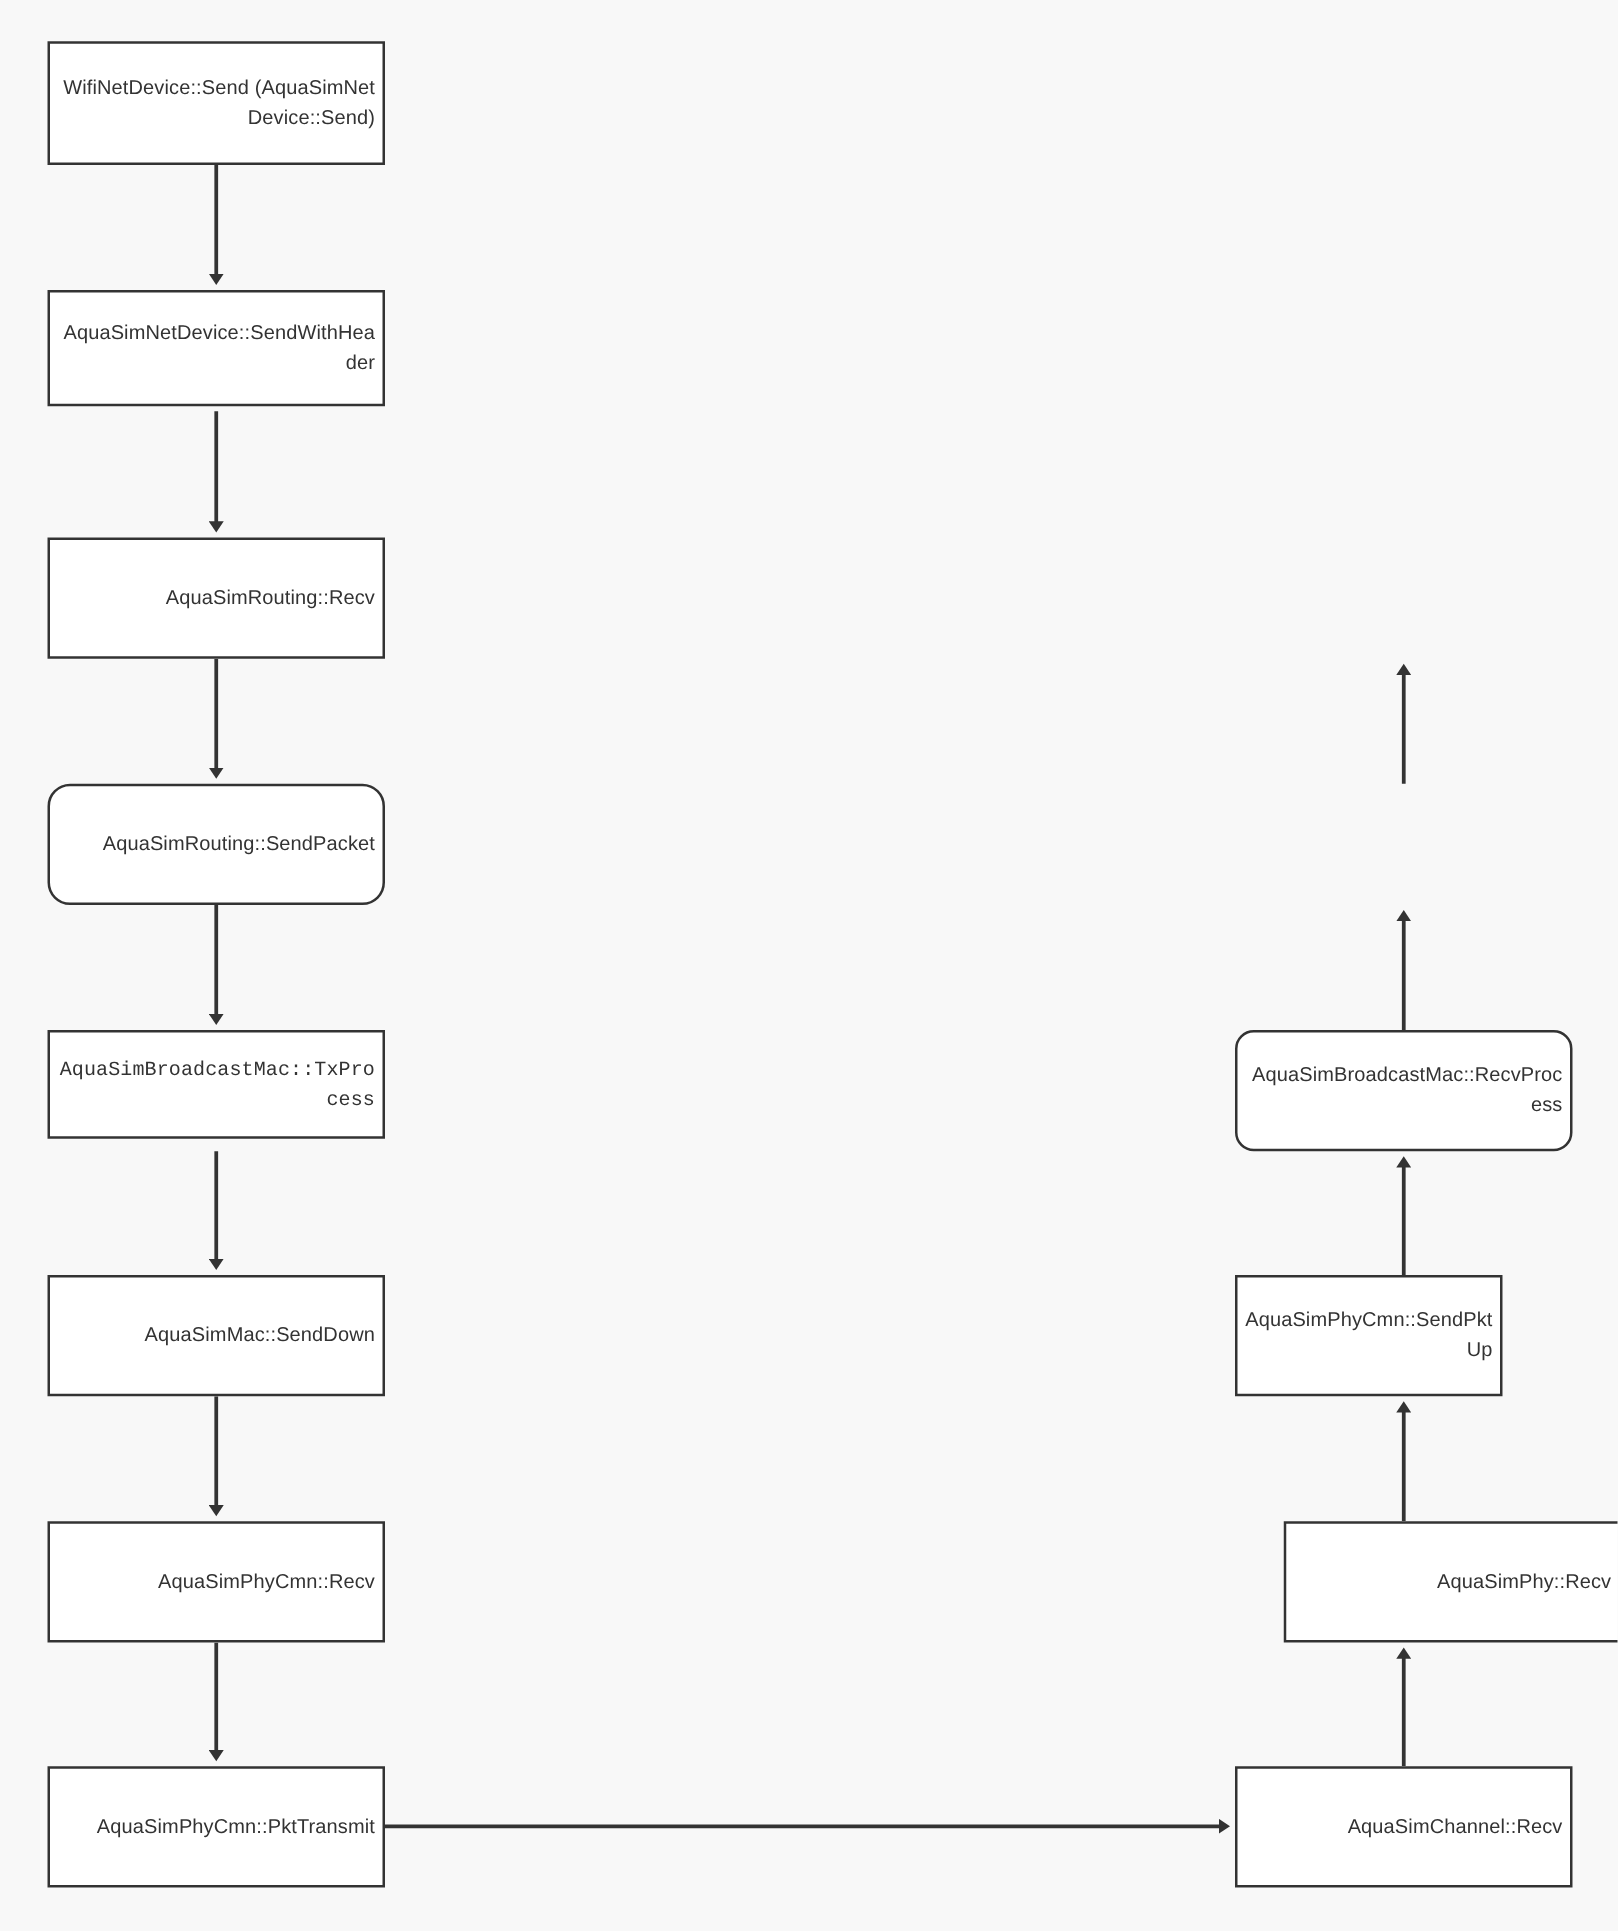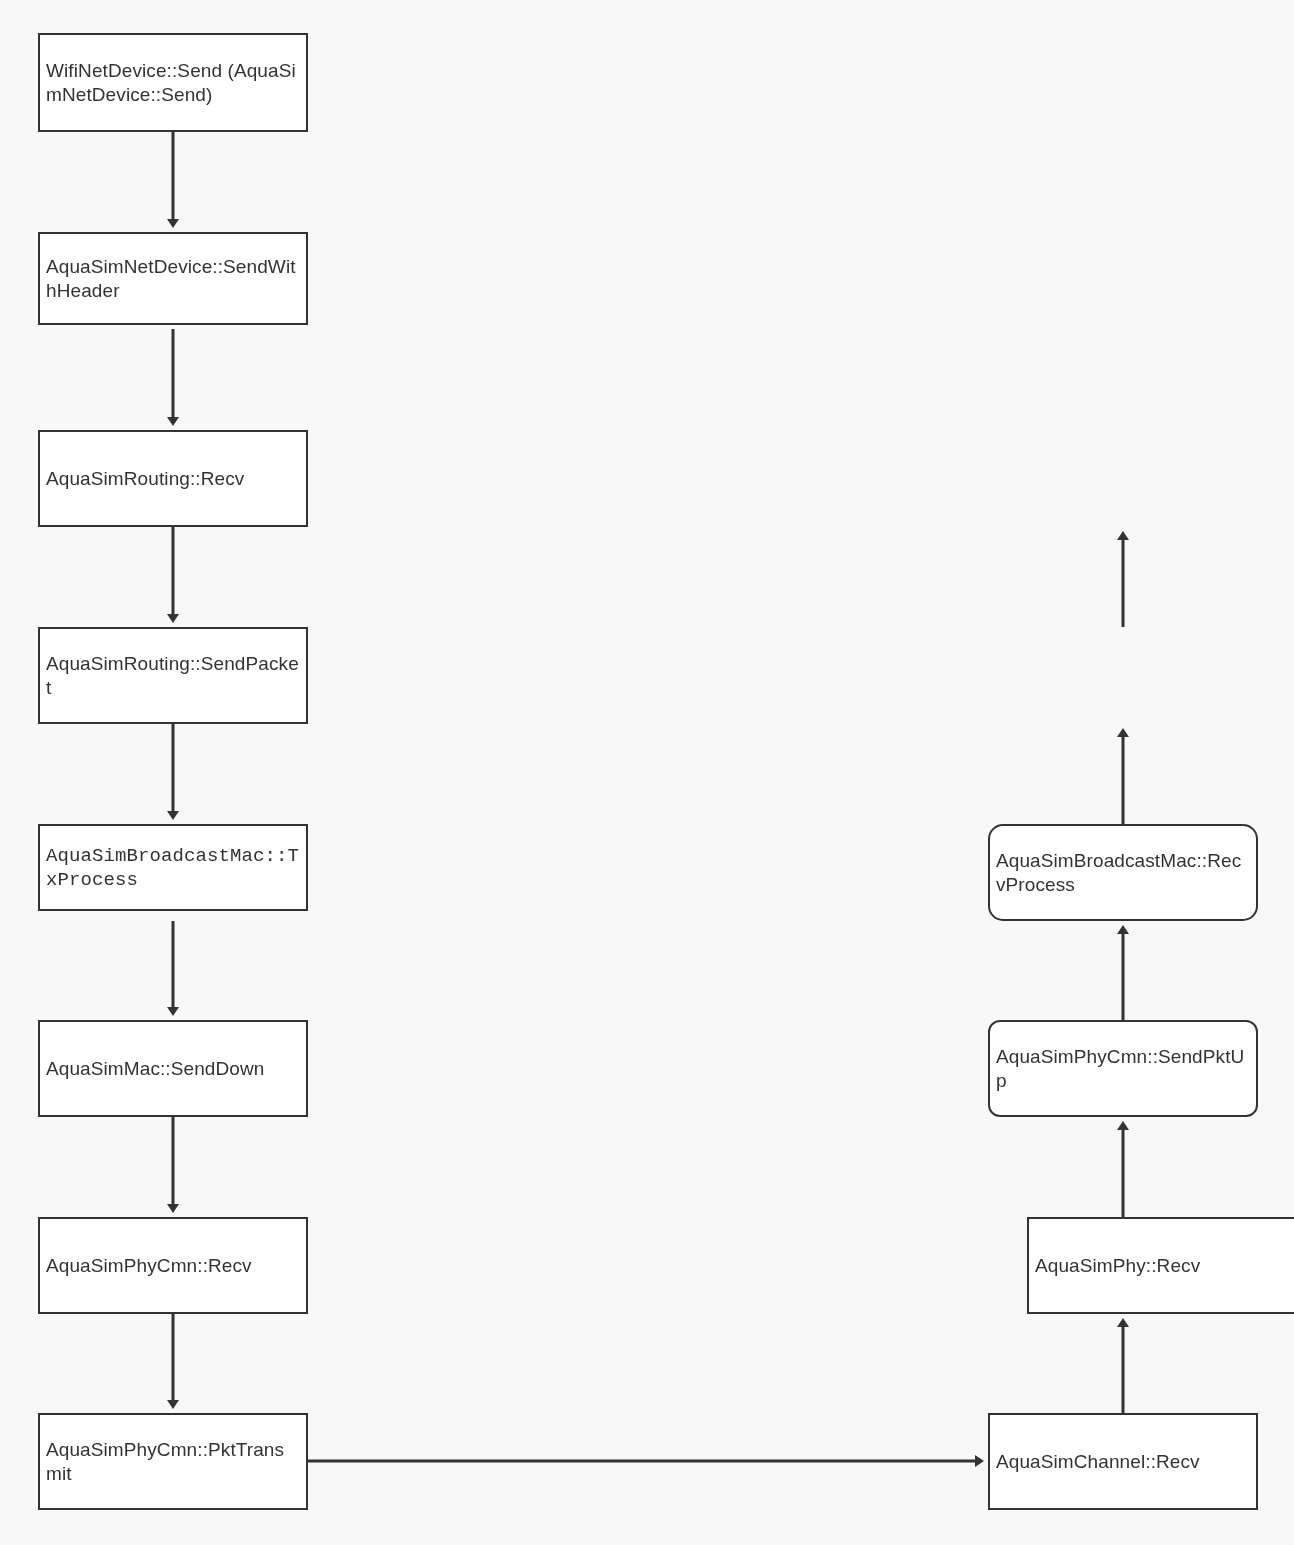--- a/index.html
+++ b/index.html
@@ -27,48 +27,48 @@
     pointer-events: none;
   }
   .node {
     position: absolute;
     box-sizing: border-box;
     background: #ffffff;
     border: 2px solid #333333;
     display: flex;
     align-items: center;
     justify-content: center;
-    text-align: left;
+    text-align: right;
     color: #333333;
-    font-size: 19px;
+    font-size: 16px;
     line-height: 24px;
     letter-spacing: 0.1px;
     padding: 0 6px;
   }
   .node-label {
     display: block;
     width: 100%;
     word-break: break-all;
     overflow-wrap: anywhere;
     white-space: normal;
   }
   
   #node-wifinetdevice-send { left: 38px;  top: 33px;   width: 270px; height: 99px; }
   #node-sendwithheader     { left: 38px;  top: 232px;  width: 270px; height: 93px; }
   #node-routing-recv       { left: 38px;  top: 430px;  width: 270px; height: 97px; }
-  #node-routing-sendpacket { left: 38px;  top: 627px;  width: 270px; height: 97px; }
+  #node-routing-sendpacket { left: 38px;  top: 627px;  width: 270px; height: 97px; border-radius: 18px; }
   #node-bmac-txprocess     { left: 38px;  top: 824px;  width: 270px; height: 87px; font-family: Liberation Mono, monospace; }
   #node-mac-senddown       { left: 38px;  top: 1020px; width: 270px; height: 97px; }
   #node-phycmn-recv        { left: 38px;  top: 1217px; width: 270px; height: 97px; }
   #node-phycmn-pkttransmit { left: 38px;  top: 1413px; width: 270px; height: 97px; }
   
   #node-routing-sendup     { left: 988px; top: 430px;  width: 270px; height: 97px; }
   #node-mac-sendup         { left: 988px; top: 627px;  width: 270px; height: 97px; }
   #node-bmac-recvprocess   { left: 988px; top: 824px;  width: 270px; height: 97px; border-radius: 15px; }
-  #node-phycmn-sendpktup   { left: 988px; top: 1020px; width: 270px; height: 97px; border-radius: 12px; }
+  #node-phycmn-sendpktup   { left: 988px; top: 1020px; width: 214px; height: 97px; }
   #node-phy-recv           { left: 988px; top: 1217px; width: 270px; height: 97px; margin-left: 39px; }
   #node-channel-recv       { left: 988px; top: 1413px; width: 270px; height: 97px; }
 </style>
 </head>
 <body>
 
 <div id="diagram-root">
 
   <svg id="edge-layer" width="1294" height="1545" viewBox="0 0 1294 1545" xmlns="http://www.w3.org/2000/svg">
     <defs>

